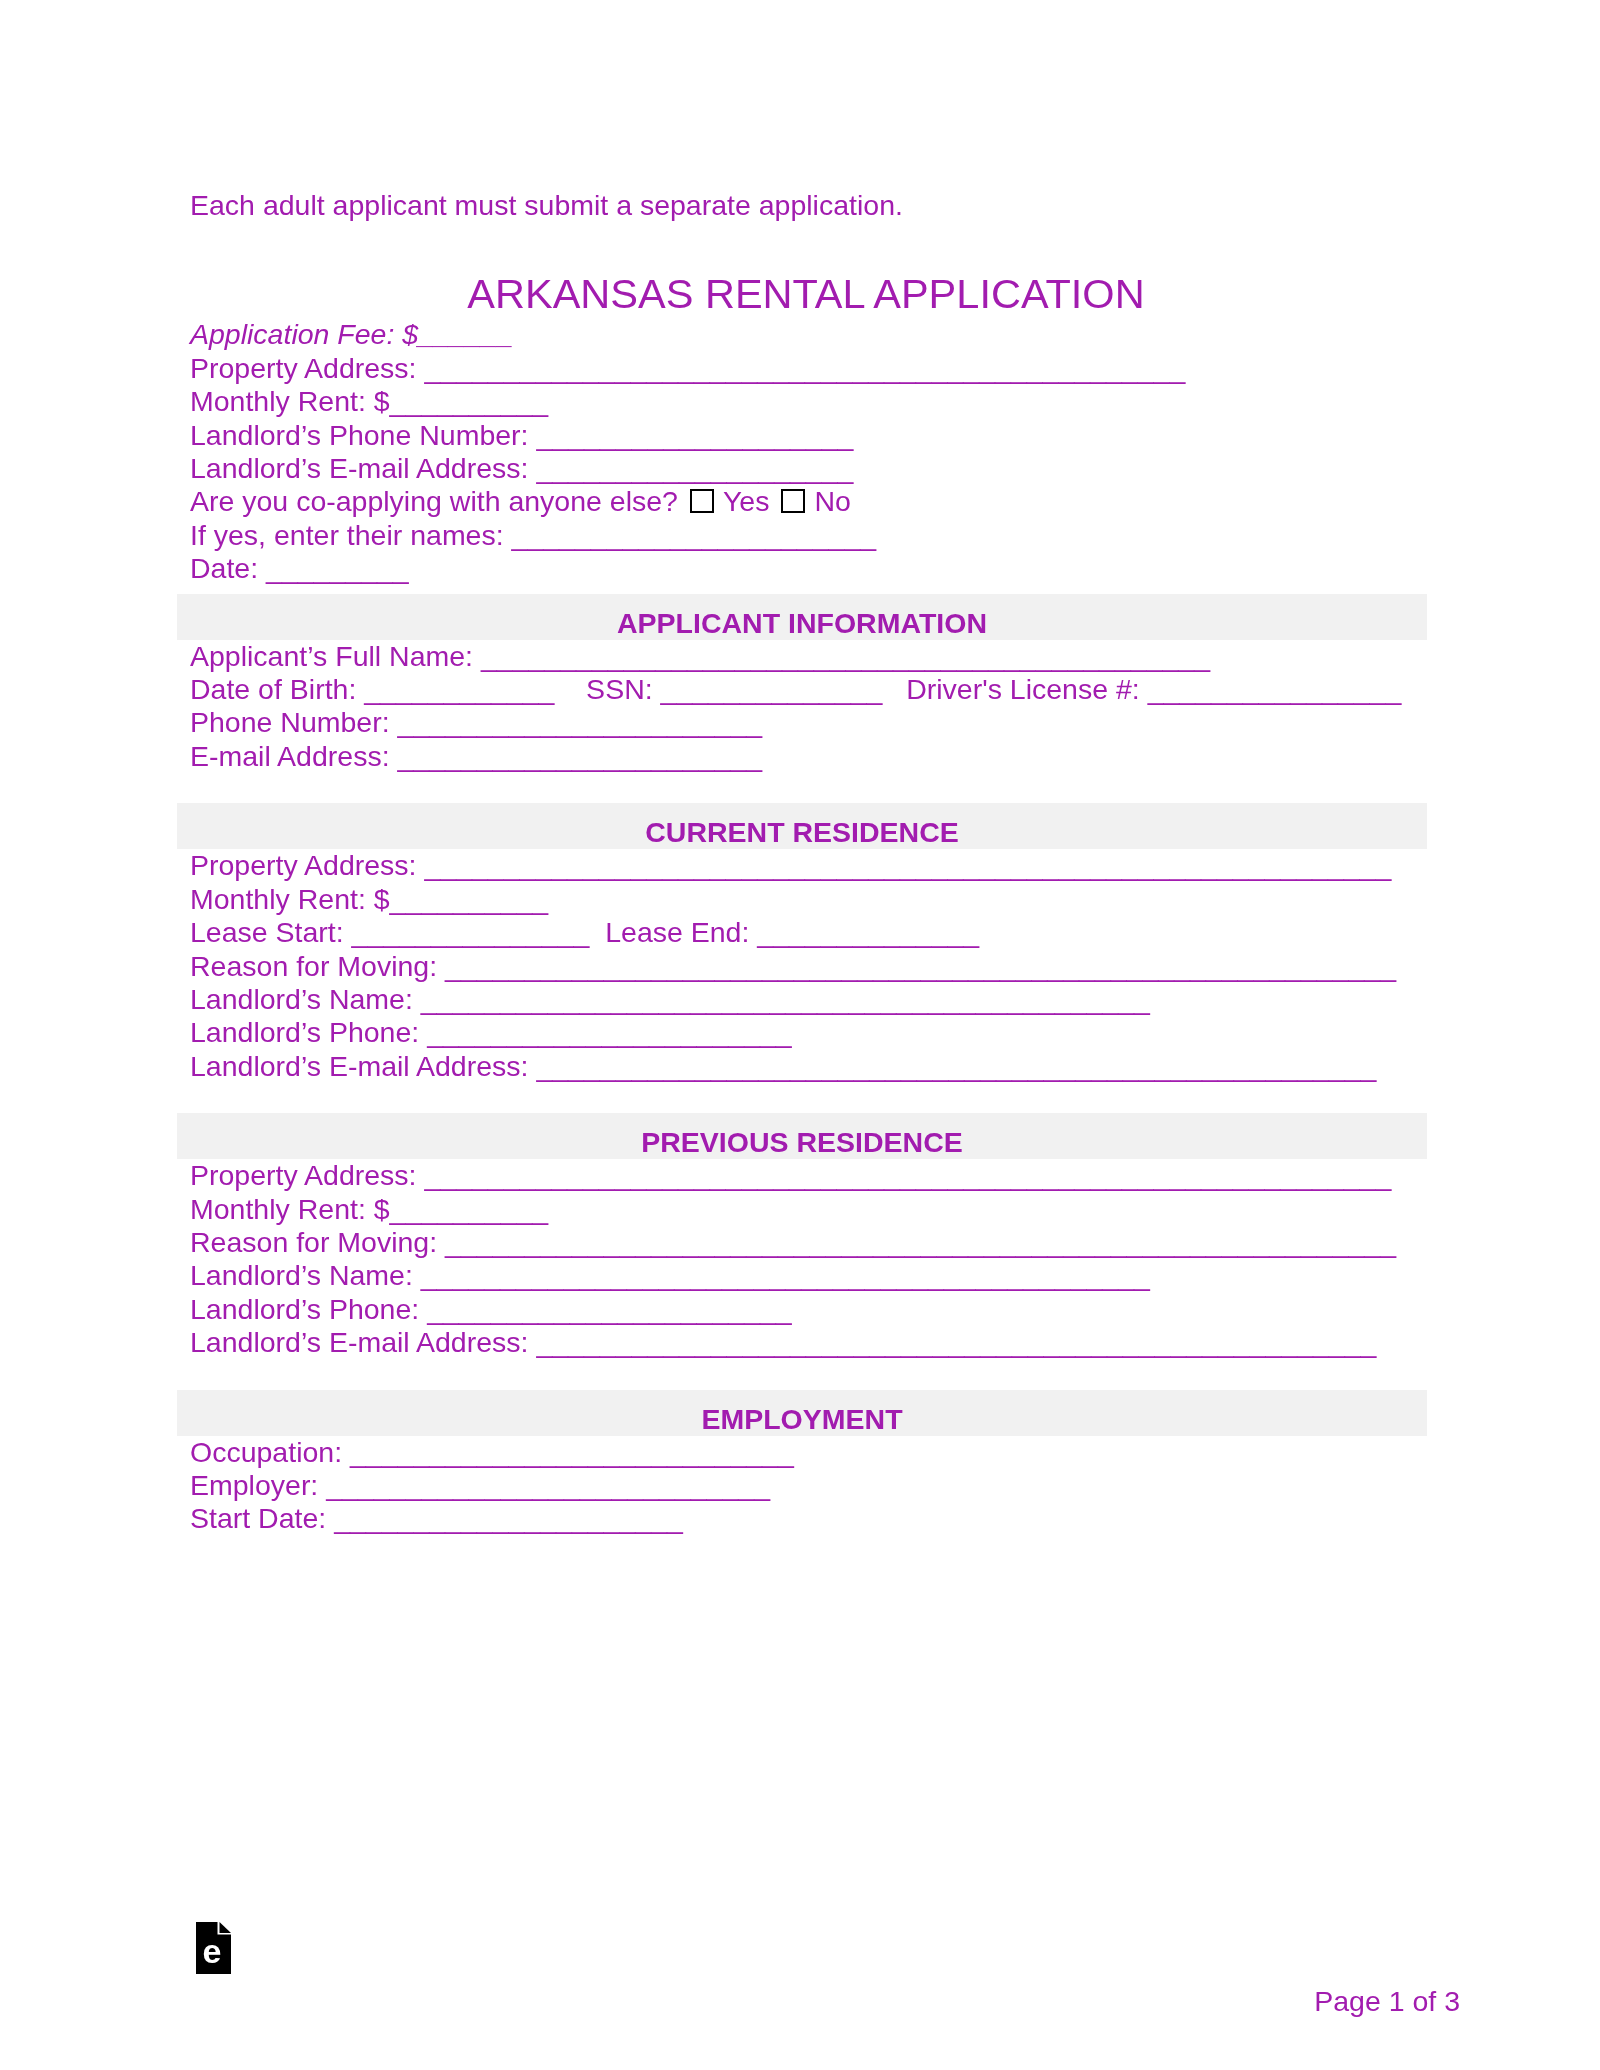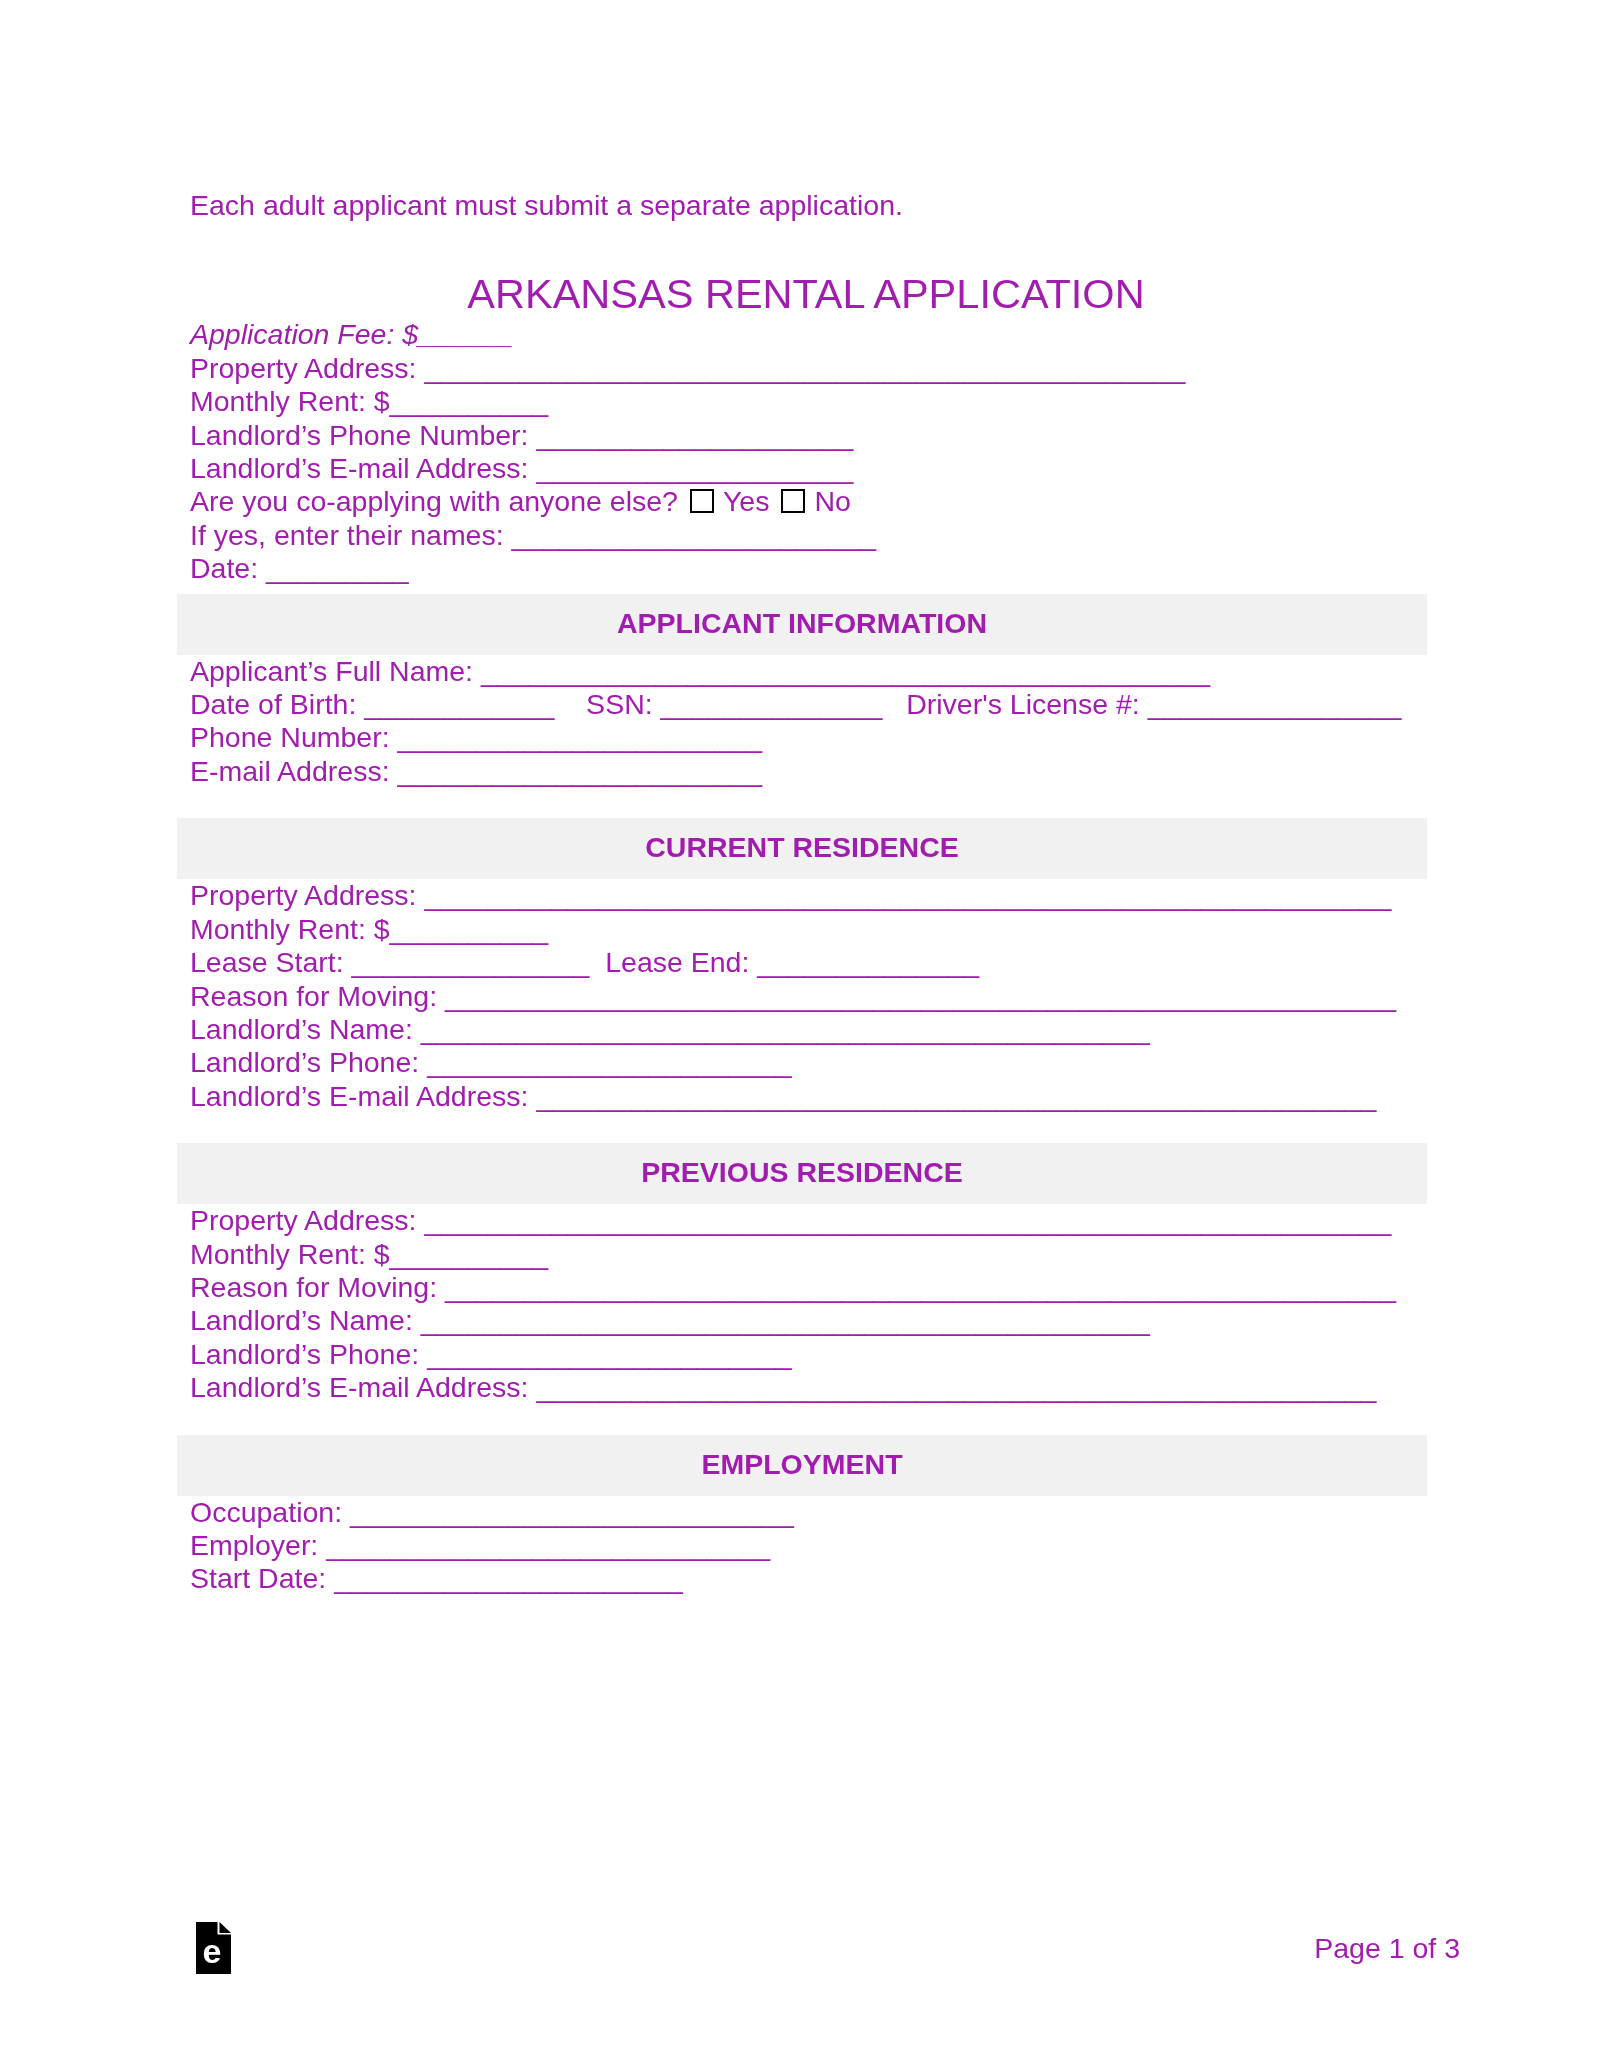--- a/index.html
+++ b/index.html
@@ -24,21 +24,21 @@
     line-height: 48px;
     font-weight: normal;
     text-align: center;
     white-space: pre-wrap;
   }
   .fee { margin-top: 26px; font-style: italic; }
   .mt1 { margin-top: 33px; }
   .section-bar {
     margin-left: -13px;
     width: 1250px;
-    height: 61px;
+    height: 46px;
     line-height: 58px;
     background: #f1f1f1;
     font-weight: bold;
     text-align: center;
     white-space: pre-wrap;
   }
   .bar-after-date { margin-top: 8px; }
   .bar-mid { margin-top: 30px; }
   .after-bar1 { margin-top: 38px; }
   .after-bar-mid { margin-top: 22px; }
@@ -54,21 +54,21 @@
   }
   .footer-logo {
     position: absolute;
     left: 196px;
     top: 1922px;
     width: 35px;
     height: 52px;
   }
   .footer-page {
     position: absolute;
-    top: 1932px;
+    top: 1985px;
     right: 140px;
     font-size: 28.5px;
     line-height: 33.4px;
     white-space: pre-wrap;
   }
 </style>
 </head>
 <body>
 
 <div class="page">

